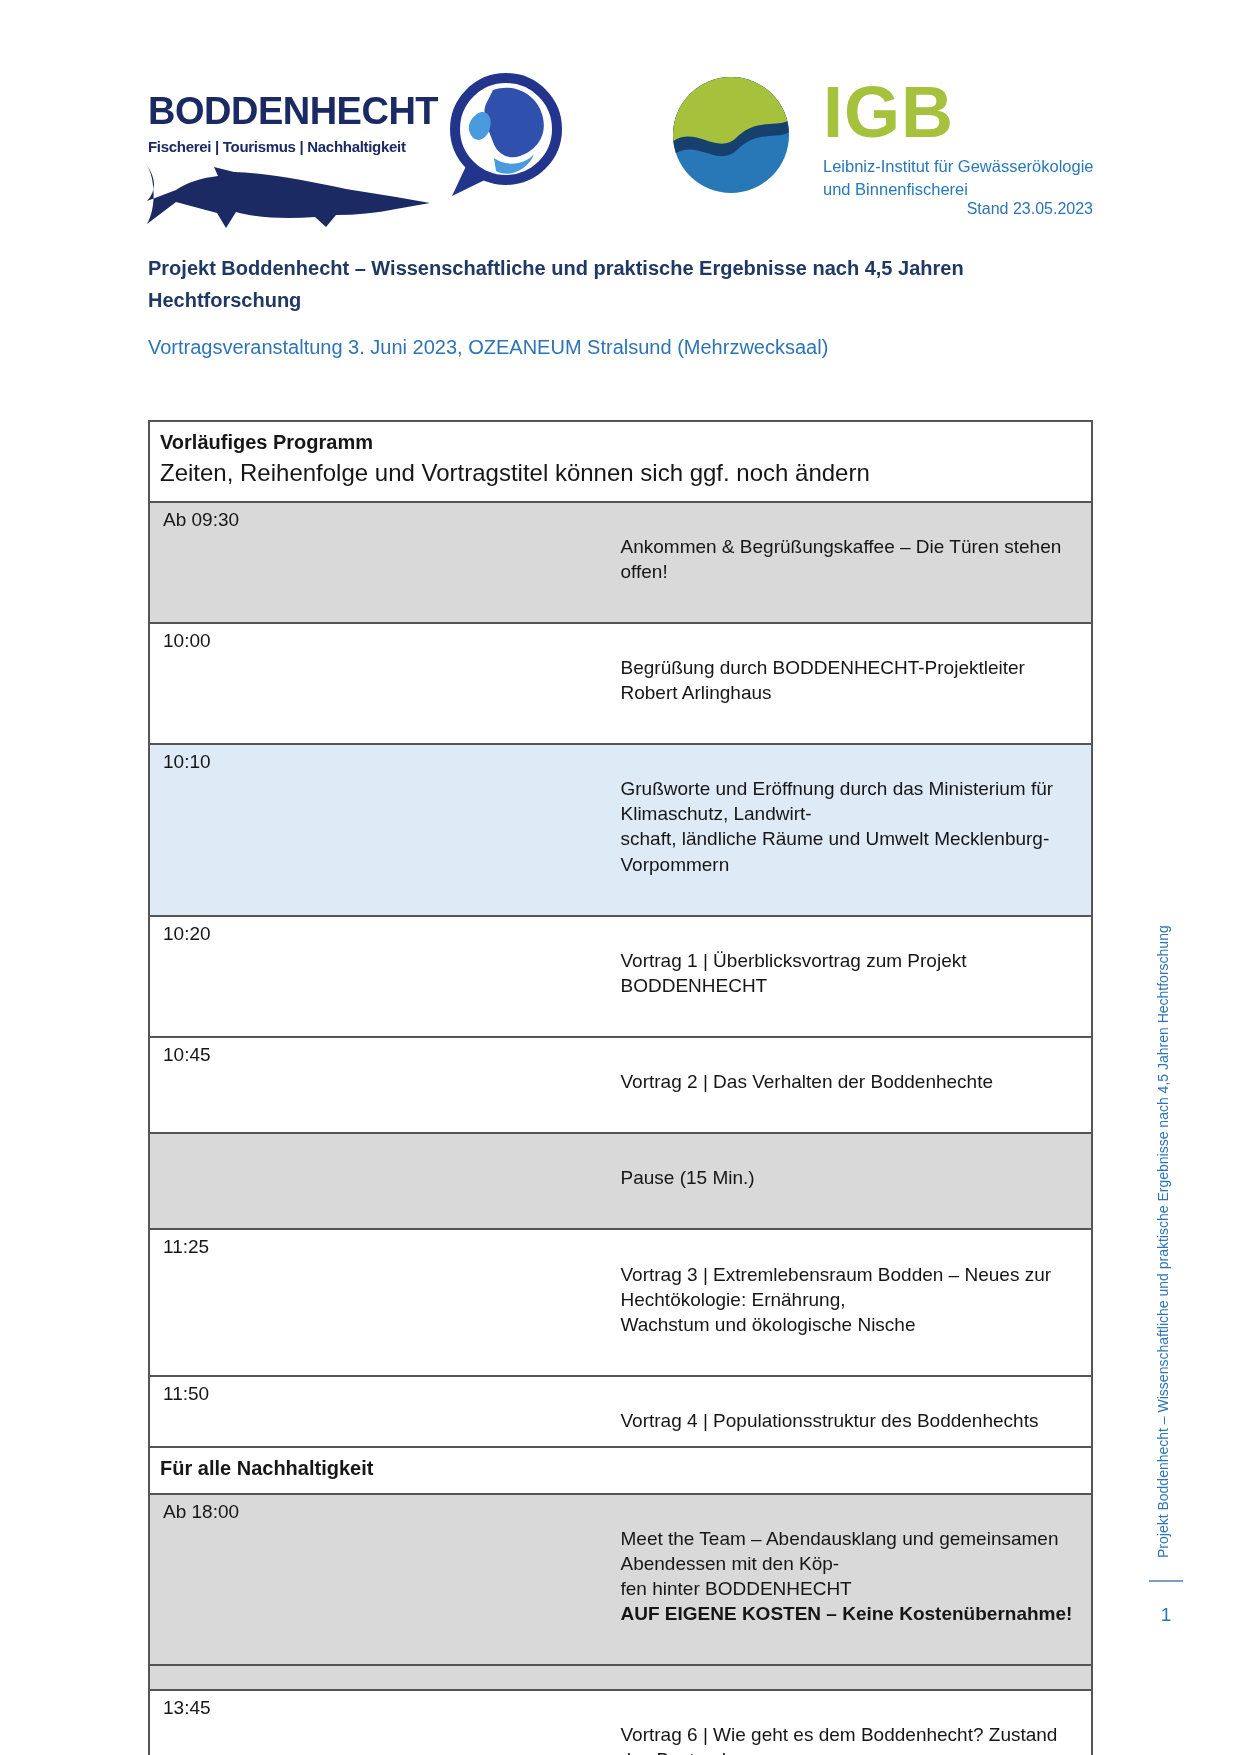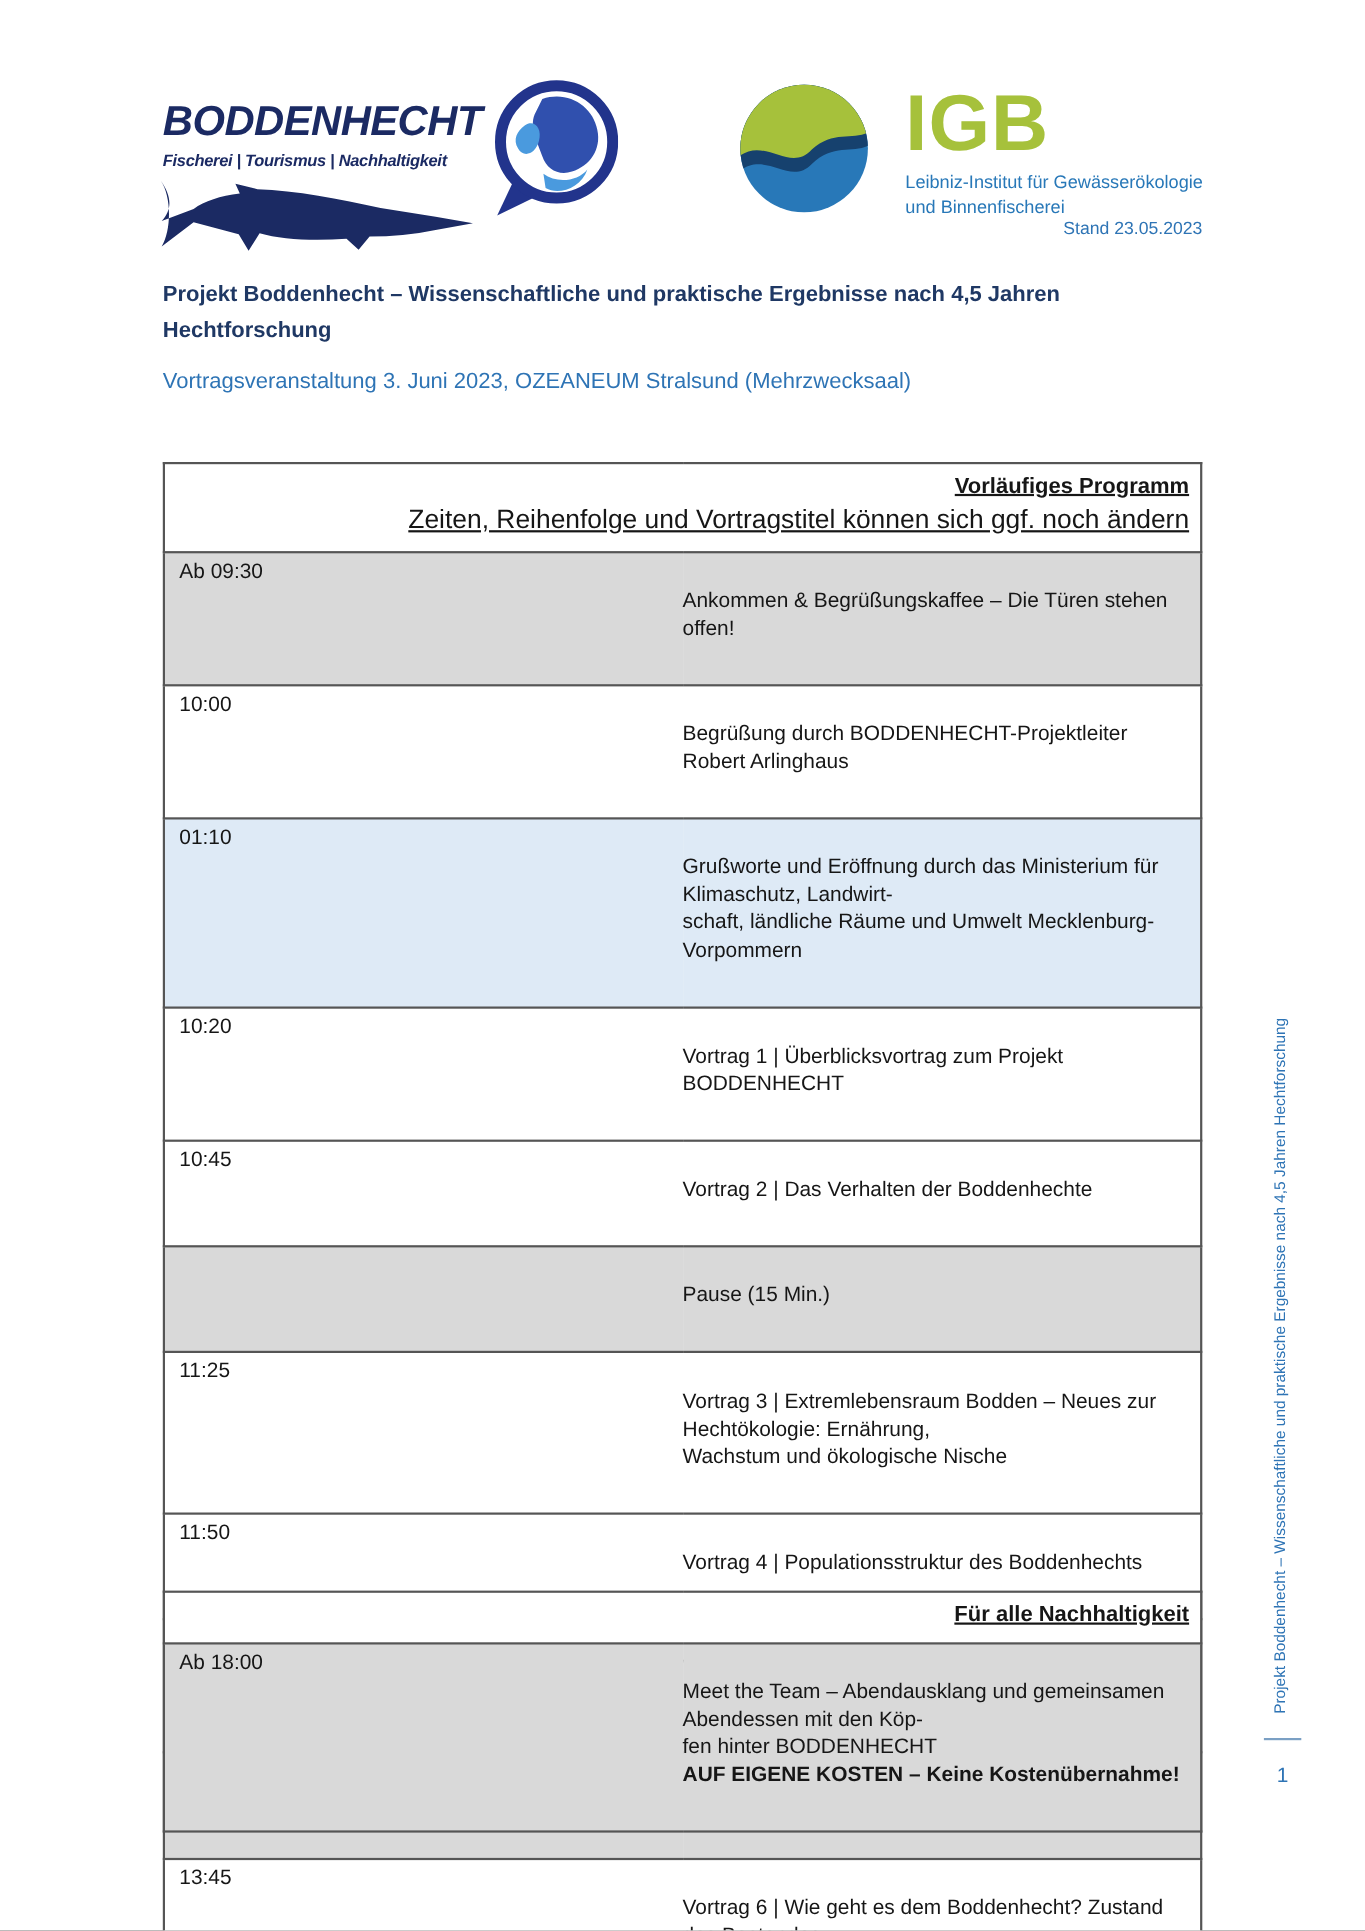--- a/index.html
+++ b/index.html
@@ -8,21 +8,21 @@
     --row-gray:#d9d9d9; --row-blue:#deeaf6; --border:#555555;
     --text:#161616;
   }
   html,body{margin:0;padding:0;background:#888;}
   .page{
     position:relative; width:1241px; height:1755px; background:#ffffff;
     margin:0 auto; overflow:hidden;
     font-family:"Liberation Sans","DejaVu Sans",sans-serif; color:var(--text);
   }
   
-  .brand{position:absolute; left:148px; top:92px; color:var(--navy);font-style:italic;}
+  .brand{position:absolute; left:148px; top:92px; color:var(--navy);}
   .brand-name{font-size:38px; font-weight:bold; letter-spacing:-.5px; line-height:1;}
   .brand-tagline{font-size:15px; font-weight:bold; letter-spacing:-.3px; margin-top:8px;}
   .fish{position:absolute; left:144px; top:160px;}
   .bubble{position:absolute; left:447px; top:70px;}
   .igb-mark{position:absolute; left:672px; top:76px;}
   .igb-text{position:absolute; left:823px; top:78px;}
   .igb-acronym{font-size:72px; font-weight:bold; color:var(--igb-green); line-height:.95; letter-spacing:1px;}
   .igb-institute{margin-top:9px; font-size:16.5px; color:var(--igb-blue); line-height:1.35;}
   .stand{position:absolute; left:748px; top:200px; width:345px; text-align:right;
          font-size:16px; color:var(--blue);}
@@ -33,21 +33,21 @@
     font-size:20px; color:var(--blue);}
   
   .program-table{position:absolute; left:148px; top:420px;}
   .evening-table{position:absolute; left:148px; top:1446px;}
   table{border-collapse:collapse; width:945px; table-layout:fixed;
         font-size:19px; color:var(--text);}
   table, tr{border:2px solid var(--border);}
   td{vertical-align:top; padding:0;}
   td.time{width:100px; padding:6px 4px 13px 13px;}
   td.desc{padding:6px 14px 13px 0; white-space:pre-line; line-height:1.32;}
-  td.head{padding:7px 10px 11px 10px; text-align:right;text-decoration:underline;}
+  td.head{padding:7px 10px 11px 10px; text-align:left;}
   .tbl-title{font-weight:bold; font-size:20px; line-height:1.35;}
   .tbl-note{font-size:24px; line-height:1.4;}
   tr.shade-gray{background:var(--row-gray);}
   tr.shade-blue{background:var(--row-blue);}
   tr.shade-white{background:#ffffff;}
   .bold-line{font-weight:bold; white-space:pre-line;}
   
   .side-caption{position:absolute; left:1150px; top:758px; height:800px; width:26px;
     writing-mode:vertical-rl; transform:rotate(180deg);
     font-size:14px; color:var(--blue); text-align:left; line-height:26px;}
@@ -126,21 +126,21 @@
       </td>
     </tr>
           <tr class="shade-white">
       <td class="time">10:00</td>
       <td class="desc">
         <span>Begrüßung durch BODDENHECHT-Projektleiter Robert Arlinghaus</span>
         
       </td>
     </tr>
           <tr class="shade-blue">
-      <td class="time">01:10</td>
+      <td class="time">10:10</td>
       <td class="desc">
         <span>Grußworte und Eröffnung durch das Ministerium für Klimaschutz, Landwirt-
 schaft, ländliche Räume und Umwelt Mecklenburg-Vorpommern</span>
         
       </td>
     </tr>
           <tr class="shade-white">
       <td class="time">10:20</td>
       <td class="desc">
         <span>Vortrag 1 | Überblicksvortrag zum Projekt BODDENHECHT</span>

